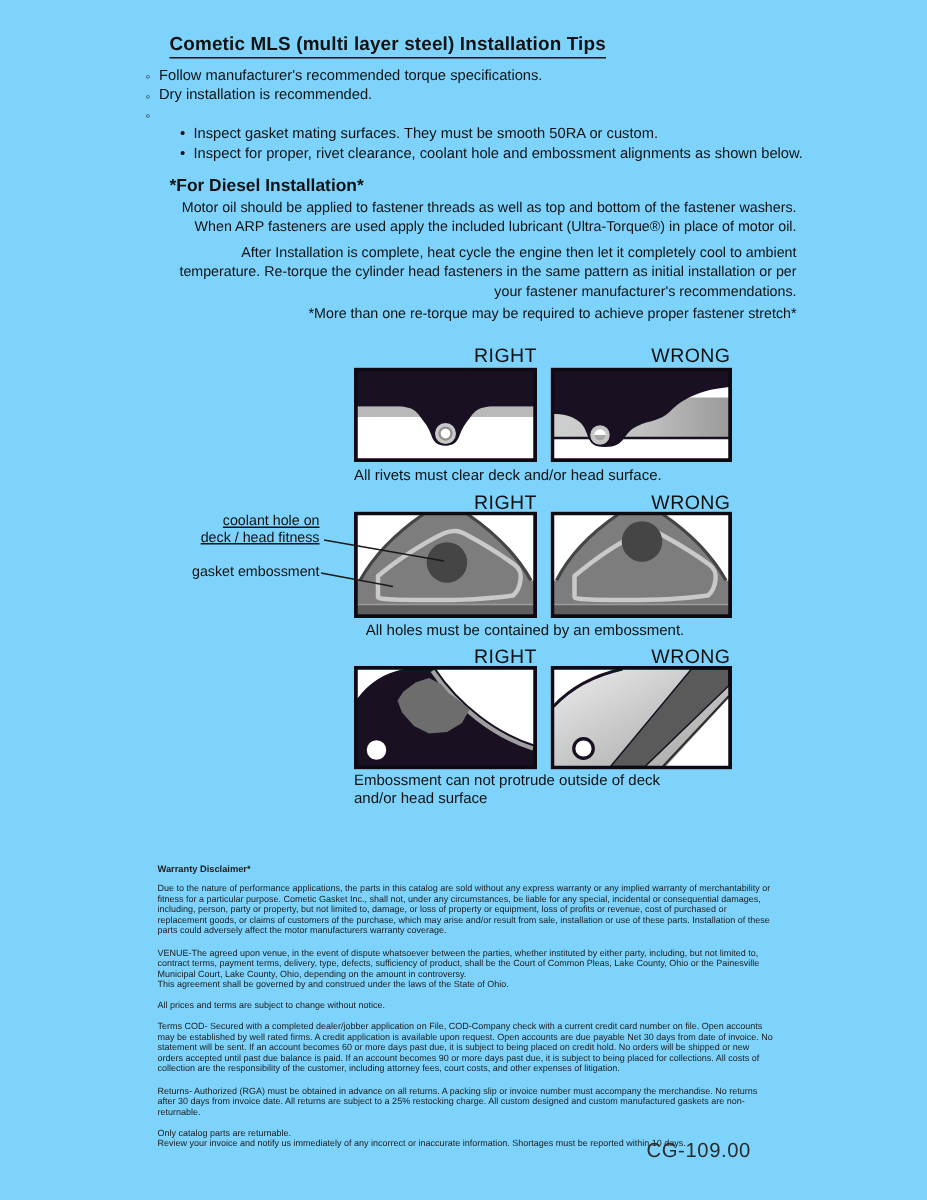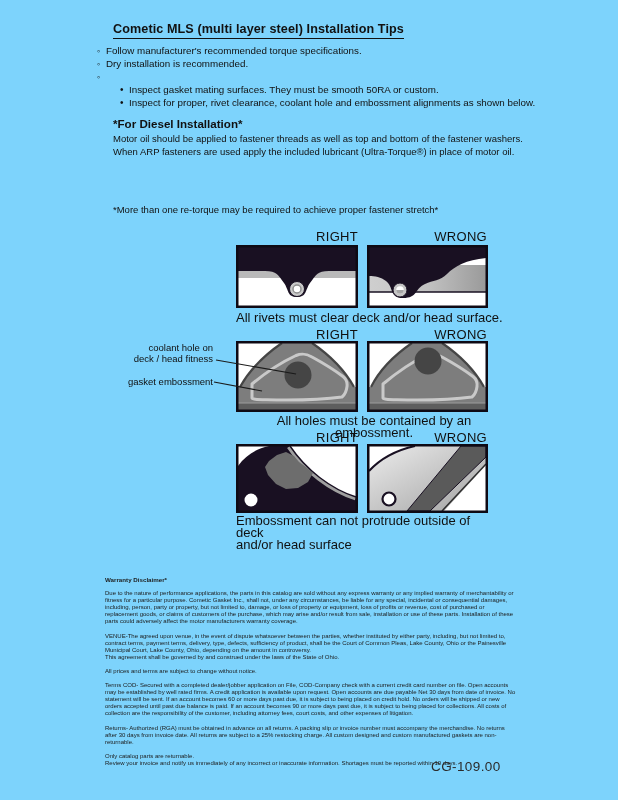--- a/index.html
+++ b/index.html
@@ -12,27 +12,27 @@
   .title { left:113px; top:22px; font-size:12.6px; font-weight:bold; letter-spacing:.1px; }
   .title span { border-bottom:1.6px solid #111; padding-bottom:2px; display:inline-block; }
 
   .bullets { left:97px; top:45px; font-size:9.8px; line-height:12.9px; }
   .brow { display:flex; }
   .brow .m  { width:9px; flex:0 0 9px; font-size:9px; }
   .brow.sub { padding-left:23px; }
   .brow.sub .m { width:9px; font-size:10px; }
 
   .h-diesel { left:113px; top:117px; font-size:11.6px; font-weight:bold; }
-  .para { left:113px; width:418px; font-size:9.5px; line-height:12.9px; }
+  .para { left:113px; width:418px; font-size:9.5px; line-height:12.9px;text-align:right; }
   .p1 { top:133px; }
   .p2 { top:163px; }
   .note { top:204px; }
 
   .dg-header { width:122px; text-align:right; font-size:13px; letter-spacing:.3px; color:#101010; }
-  .cap { font-size:13px; line-height:12px; color:#101010; }
+  .cap { font-size:10px; line-height:12px; color:#101010; }
   .prewrap { white-space:pre-line; }
 
   .lbl { font-size:9.5px; line-height:11px; text-align:right; color:#101010; }
 
   .fineprint { left:105px; top:576px; width:412px; font-size:6px; line-height:7.1px; color:#1c1c1c; }
   .fineprint .fh { font-weight:bold; font-size:6.2px; margin-bottom:7px; }
   .fineprint p { margin:0 0 7px 0; white-space:pre-line; }
 
   .footer-code { left:386px; top:759px; font-size:13.5px; letter-spacing:.4px; color:#2b2b2b;margin-left:45px; }
 
@@ -65,20 +65,21 @@
       <span>Inspect gasket mating surfaces.  They must be smooth 50RA or custom.</span>
     </div>
     <div class="brow sub">
       <span class="m">•</span>
       <span>Inspect for proper, rivet clearance, coolant hole and embossment alignments as shown below.</span>
     </div>
   </div>
 
   <div class="abs h-diesel">*For Diesel Installation*</div>
   <div class="abs para p1">Motor oil should be applied to fastener threads as well as top and bottom of the fastener washers. When ARP fasteners are used apply the included lubricant (Ultra-Torque®) in place of motor oil.</div>
+  <div class="abs para p2">After Installation is complete, heat cycle the engine then let it completely cool to ambient temperature. Re-torque the cylinder head fasteners in the same pattern as initial installation or per your fastener manufacturer's recommendations.</div>
   <div class="abs para note">*More than one re-torque may be required to achieve proper fastener stretch*</div>
 
   <div class="abs dg-header" style="left:236px; top:229px;">RIGHT</div>
   <div class="abs dg-header" style="left:366px; top:229px; width:121px;">WRONG</div>
 
   <div class="abs" style="left:236px; top:245px;">
     <svg width="122" height="63" viewBox="0 0 122 63">
       <rect width="122" height="63" fill="#ffffff"></rect>
       <rect x="2" y="26" width="118" height="7" fill="#b9b9b9"></rect>
       <path d="M2,2 H120 V26 H93 C81,26 80,30 74,38 C69,45 71,52 61,52 C51,52 53,45 48,38 C42,30 41,26 29,26 H2 Z" fill="#191022"></path>
@@ -106,21 +107,21 @@
       <path d="M29.2,45 A3.8,3.8 0 0 0 36.8,45 Z" fill="#a5a5a5"></path>
       <rect x="1.25" y="1.25" width="118.5" height="60.5" fill="none" stroke="#0e0a14" stroke-width="2.5"></rect>
     </svg>
   </div>
 
   <div class="abs cap" style="left:236px; top:312px;">All rivets must clear deck and/or head surface.</div>
 
   <div class="abs dg-header" style="left:236px; top:327px;">RIGHT</div>
   <div class="abs dg-header" style="left:366px; top:327px; width:121px;">WRONG</div>
 
-  <div class="abs lbl" style="left:110px; top:342px; width:103px;">
+  <div class="abs lbl" style="left:110px; top:342px; width:103px;text-decoration:underline;">
     <div>coolant hole on</div>
     <div>deck / head fitness</div>
   </div>
   <div class="abs lbl" style="left:110px; top:376px; width:103px;">gasket embossment</div>
 
   <div class="abs" style="left:236px; top:341px;">
     <svg width="122" height="71" viewBox="0 0 122 71">
       <rect width="122" height="71" fill="#ffffff"></rect>
       <rect x="2" y="2" width="118" height="67" fill="#7d7d7d"></rect>
       <rect x="2" y="62" width="118" height="7" fill="#5e5e5e"></rect>
@@ -144,21 +145,21 @@
       <path d="M2,2 H45 C29,13 13,28 4,46 L2,46 Z" fill="#ffffff"></path>
       <path d="M119,2 H75 C91,13 107,28 117,46 L119,46 Z" fill="#ffffff"></path>
       <path d="M45,2 C29,13 13,28 4,46" stroke="#454545" stroke-width="2.2" fill="none"></path>
       <path d="M75,2 C91,13 107,28 117,46" stroke="#454545" stroke-width="2.2" fill="none"></path>
       <path d="M16,57 L16,43 C28,33 45,21 59,14.5 C65,12 69,12.5 75,16 C86,22 98,29.5 106,35.5 C110,38.5 110.5,41.5 110,45.5 C109.5,50 108,53.5 105,56 C87,58.5 57,59.5 30,58.8 C20,58.5 16,58.2 16,57 Z" fill="none" stroke="#c9c9c9" stroke-width="3" stroke-linejoin="round"></path>
       <circle cx="61" cy="20" r="13.5" fill="#454545"></circle>
       <rect x="1.25" y="1.25" width="118.5" height="68.5" fill="none" stroke="#0e0a14" stroke-width="2.5"></rect>
     </svg>
   </div>
 
-  <div class="abs cap" style="left:248px; top:415px; width:252px; text-align:center;">All holes must be contained by an embossment.</div>
+  <div class="abs cap" style="left:224px; top:415px; width:252px; text-align:center;">All holes must be contained by an embossment.</div>
 
   <div class="abs dg-header" style="left:236px; top:430px;">RIGHT</div>
   <div class="abs dg-header" style="left:366px; top:430px; width:121px;">WRONG</div>
 
   <div class="abs" style="left:236px; top:444px;">
     <svg width="122" height="69" viewBox="0 0 122 69">
       <rect width="122" height="69" fill="#ffffff"></rect>
       <path d="M2,67 L2,22 C10,11 20,5 33,2 L54,2 C70,26 95,45 120,53 L120,67 Z" fill="#191022"></path>
       <path d="M54,2 C70,26 95,45 120,53" stroke="#a0a0a0" stroke-width="7" fill="none"></path>
       <path d="M54,2 C70,26 95,45 120,53 L120,2 Z" fill="#ffffff"></path>

